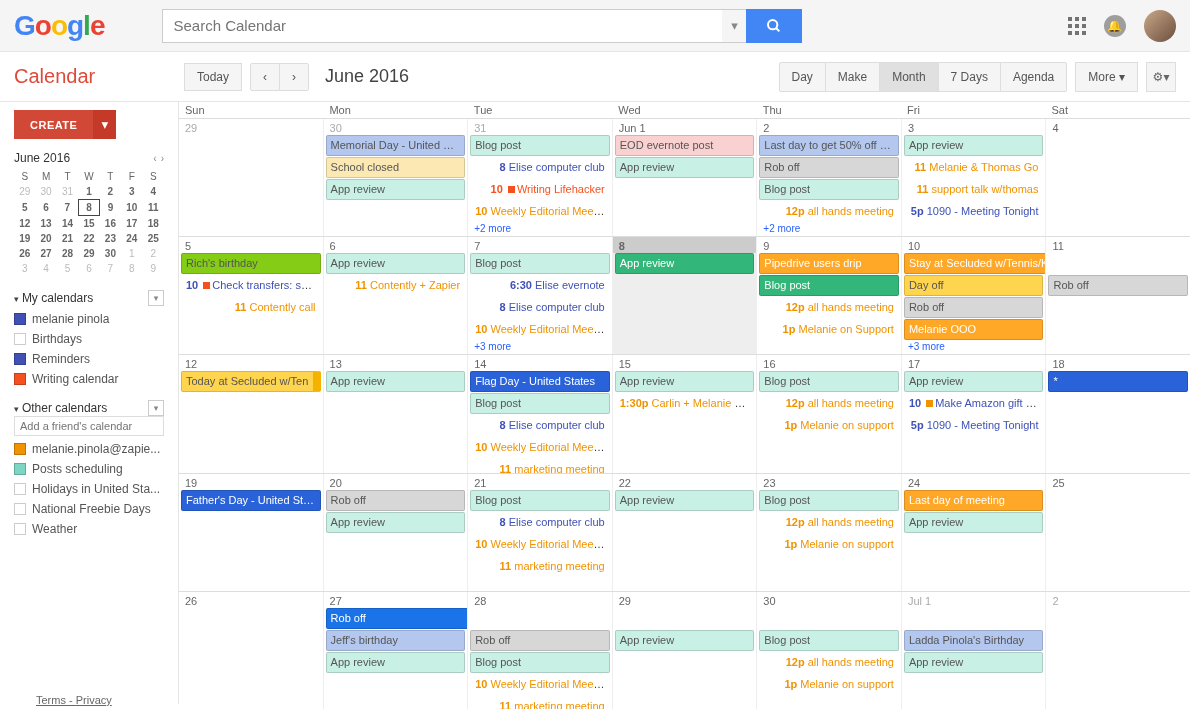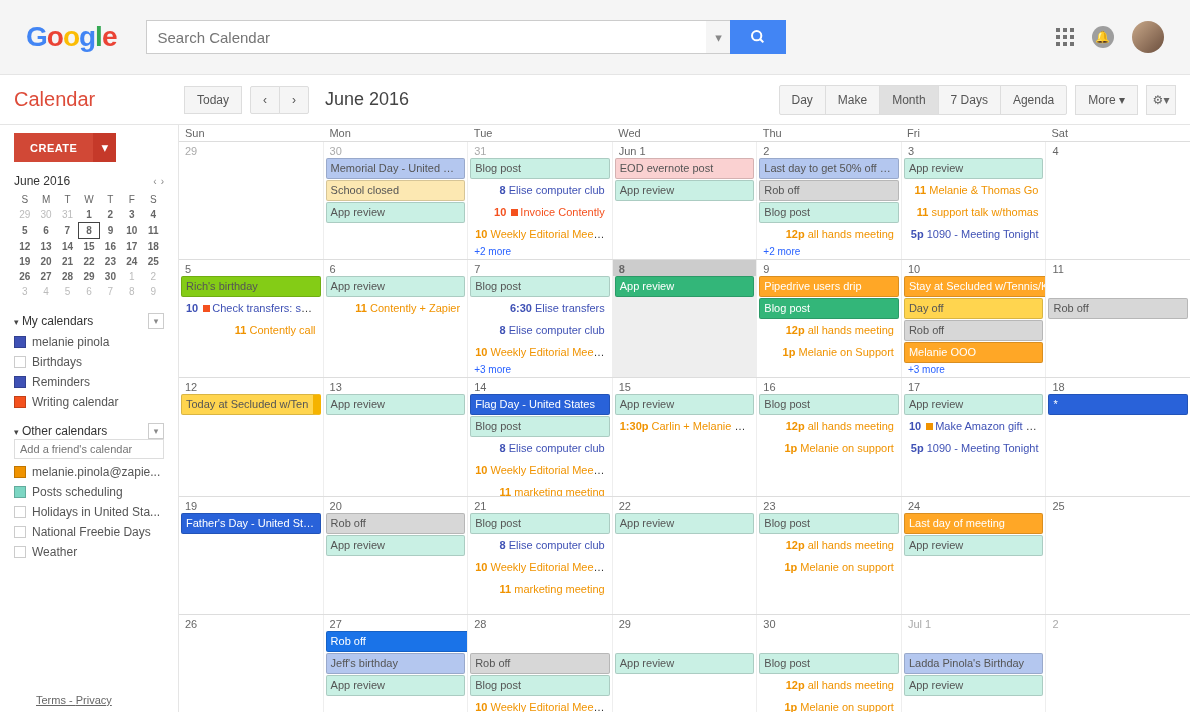--- a/index.html
+++ b/index.html
@@ -1,17 +1,17 @@
 <!DOCTYPE html>
 <html><head>
 <meta charset="utf-8">
 <style>
 * { margin: 0; padding: 0; box-sizing: border-box; font-family: Arial, Helvetica, sans-serif; }
 body { background: #fff; color: #333; font-size: 13px; overflow: hidden; width: 1190px; height: 712px; }
-.topbar { height: 75px; background: #f5f5f5; border-bottom: 1px solid #e5e5e5; display: flex; align-items: center; padding: 0 26px; }
+.topbar { height: 52px; background: #f5f5f5; border-bottom: 1px solid #e5e5e5; display: flex; align-items: center; padding: 0 14px; gap: 28px; }
 .logo { font-size: 28px; font-weight: bold; letter-spacing: -1px; margin-right: 30px; }
 .logo span:nth-child(1){color:#4285F4;} .logo span:nth-child(2){color:#EA4335;} .logo span:nth-child(3){color:#FBBC05;}
 .logo span:nth-child(4){color:#4285F4;} .logo span:nth-child(5){color:#34A853;} .logo span:nth-child(6){color:#EA4335;}
 .searchwrap { display: flex; flex: 0 0 640px; }
 .search { flex: 1; height: 34px; border: 1px solid #ccc; border-right: none; padding: 0 10px; font-size: 15px; color: #333; }
 .search-dd { width: 24px; height: 34px; border: 1px solid #ccc; border-left: none; border-right: none; display:flex; align-items:center; justify-content:center; color:#888;}
 .search-btn { width: 56px; height: 34px; background: #4285F4; color: #fff; border: none; display: flex; align-items: center; justify-content: center; }
 .top-right { margin-left: auto; display: flex; align-items: center; gap: 18px; }
 .apps-icon { width: 18px; height: 18px; display: grid; grid-template-columns: repeat(3,4px); grid-template-rows: repeat(3,4px); gap: 3px; }
 .apps-icon i { background: #737373; display:block; width:4px; height:4px; }
@@ -281,21 +281,21 @@
               <div class="ev ev-bar" style="background: rgb(180, 199, 239);">Memorial Day - United States</div>
               <div class="ev ev-bar" style="background: rgb(252, 232, 178);">School closed</div>
               <div class="ev ev-bar" style="background: rgb(201, 240, 228);">App review</div>
             </div>
           </div>
           <div class="day">
             <div class="daynum other">31</div>
             <div class="evwrap">
               <div class="ev ev-bar" style="background: rgb(201, 240, 228);">Blog post</div>
               <div class="ev ev-time"><span class="t" style="color: rgb(63, 81, 181);">8 </span><span style="color: rgb(63, 81, 181);">Elise computer club</span></div>
-              <div class="ev ev-time"><span class="t" style="color: rgb(244, 81, 30);">10 </span><span class="sq" style="background: rgb(244, 81, 30);"></span><span style="color: rgb(244, 81, 30);">Invoice Contently</span></div>
+              <div class="ev ev-time"><span class="t" style="color: rgb(244, 81, 30);">10 </span><span class="sq" style="background: rgb(244, 81, 30);"></span><span style="color: rgb(244, 81, 30);">Writing Lifehacker</span></div>
               <div class="ev ev-time"><span class="t" style="color: rgb(240, 147, 0);">10 </span><span style="color: rgb(240, 147, 0);">Weekly Editorial Meeting</span></div>
             </div>
             <div class="more">+2 more</div>
           </div>
           <div class="day">
             <div class="daynum">Jun 1</div>
             <div class="evwrap">
               <div class="ev ev-bar" style="background: rgb(250, 209, 209);">EOD evernote post</div>
               <div class="ev ev-bar" style="background: rgb(201, 240, 228);">App review</div>
             </div>
@@ -337,21 +337,21 @@
             <div class="daynum">6</div>
             <div class="evwrap">
               <div class="ev ev-bar" style="background: rgb(201, 240, 228);">App review</div>
               <div class="ev ev-time"><span class="t" style="color: rgb(240, 147, 0);">11 </span><span style="color: rgb(240, 147, 0);">Contently + Zapier</span></div>
             </div>
           </div>
           <div class="day">
             <div class="daynum">7</div>
             <div class="evwrap">
               <div class="ev ev-bar" style="background: rgb(201, 240, 228);">Blog post</div>
-              <div class="ev ev-time"><span class="t" style="color: rgb(63, 81, 181);">6:30 </span><span style="color: rgb(63, 81, 181);">Elise transfers</span></div>
+              <div class="ev ev-time"><span class="t" style="color: rgb(63, 81, 181);">6:30 </span><span style="color: rgb(63, 81, 181);">Elise evernote</span></div>
               <div class="ev ev-time"><span class="t" style="color: rgb(63, 81, 181);">8 </span><span style="color: rgb(63, 81, 181);">Elise computer club</span></div>
               <div class="ev ev-time"><span class="t" style="color: rgb(240, 147, 0);">10 </span><span style="color: rgb(240, 147, 0);">Weekly Editorial Meeting</span></div>
             </div>
             <div class="more">+3 more</div>
           </div>
           <div class="day" style="background: rgb(238, 238, 238);">
             <div class="daynum" style="background: rgb(204, 204, 204); font-weight: bold;">8</div>
             <div class="evwrap">
               <div class="ev ev-bar" style="background: rgb(51, 182, 121); color: rgb(255, 255, 255);">App review</div>
             </div>

